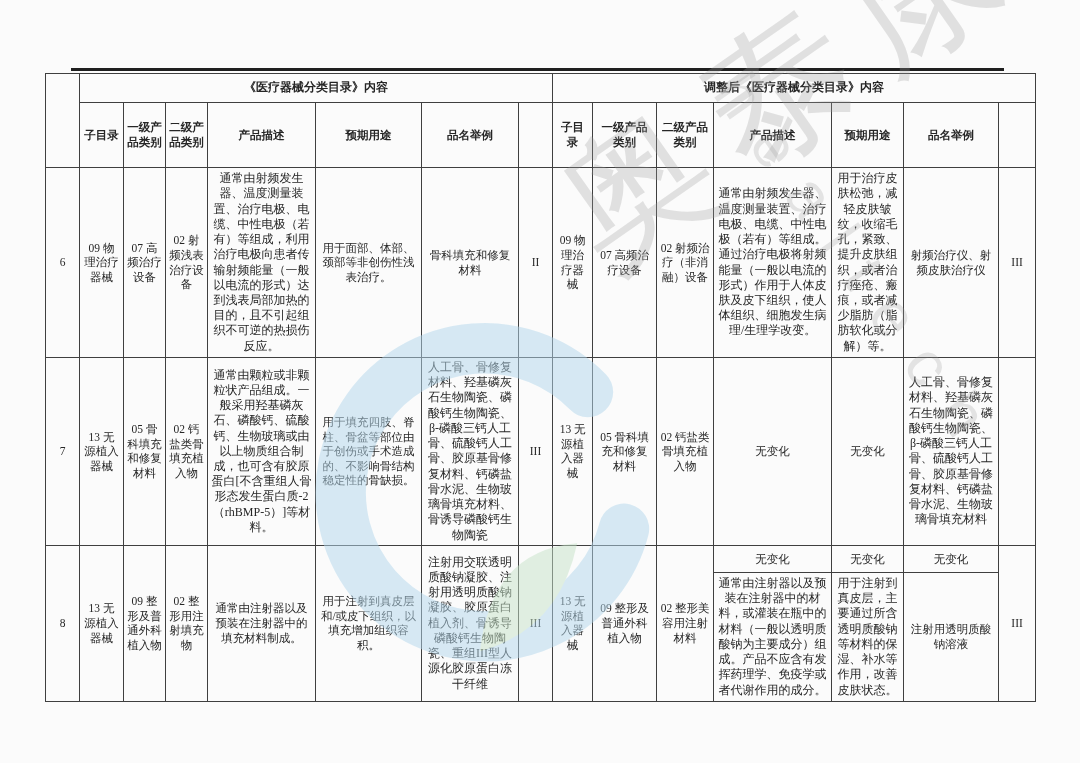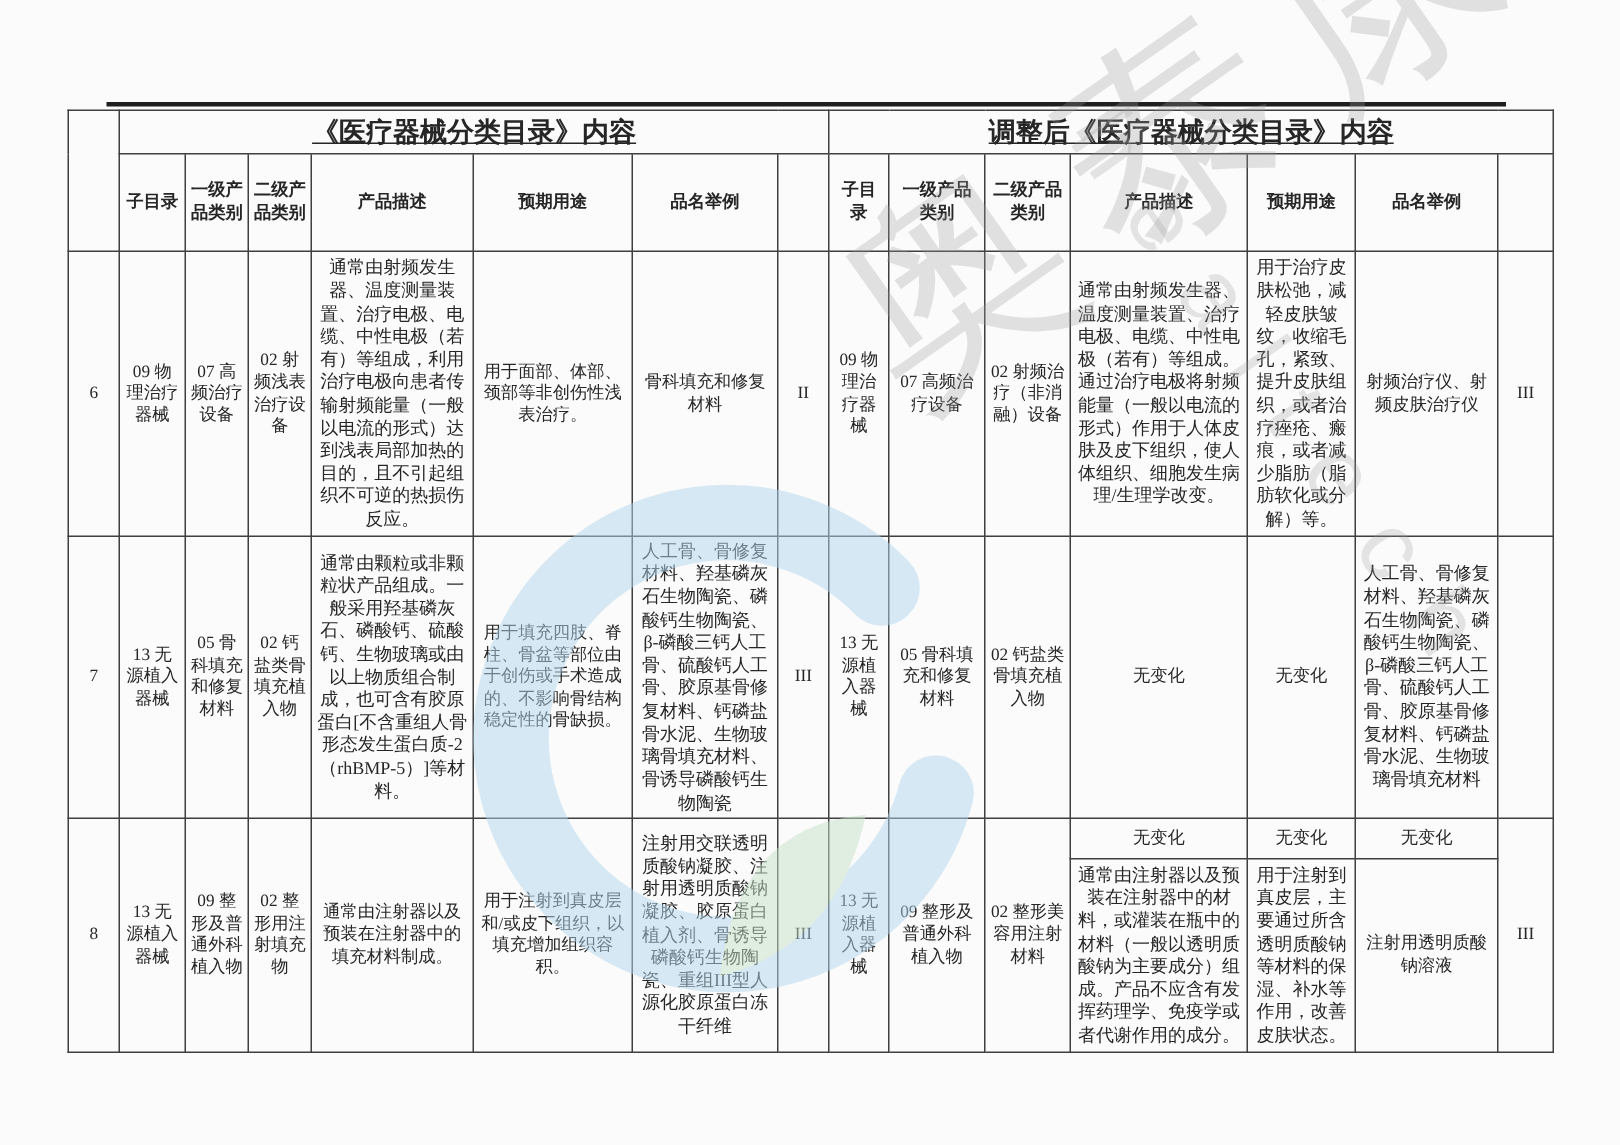--- a/index.html
+++ b/index.html
@@ -22,21 +22,21 @@
     padding:2px 3px;
     vertical-align:middle;
     text-align:center;
     font-size:11.5px;
     line-height:1.27;
     color:#262626;
     font-weight:normal;
     word-break:break-all;
     overflow:hidden;
   }
-  th.grp{font-weight:bold;font-size:18px;height:24px;text-decoration:underline;}
+  th.grp{font-weight:bold;font-size:12px;height:24px;}
   tr.hdr2 th{font-weight:bold;height:60px;}
   .vert{display:inline-block;width:1.08em;line-height:1.3;word-break:break-all;margin-left:43px;}
   tr.r6 td{height:185px;}
   tr.r7 td{height:181px;}
   tr.r8a td.sub{height:22px;}
   tr.r8b td{height:124px;}
   .small{font-size:12px;}
   
   #wm{position:absolute;left:0;top:0;width:1080px;height:763px;pointer-events:none;}
   #wm-logo{position:absolute;left:300px;top:320px;opacity:.5;}

